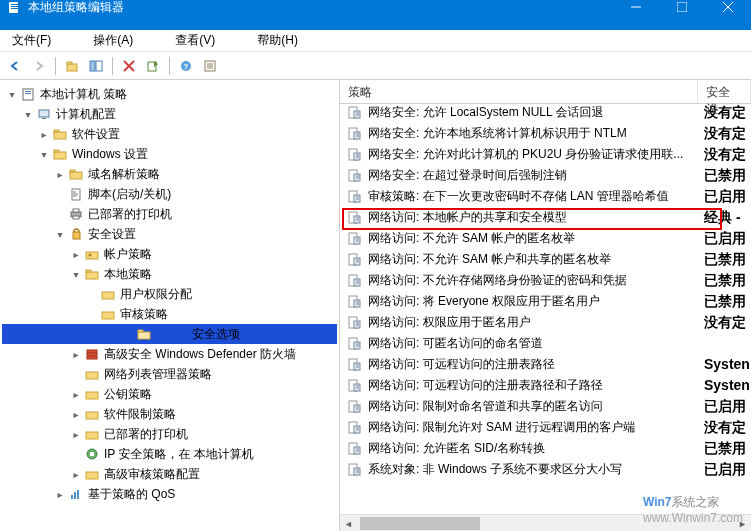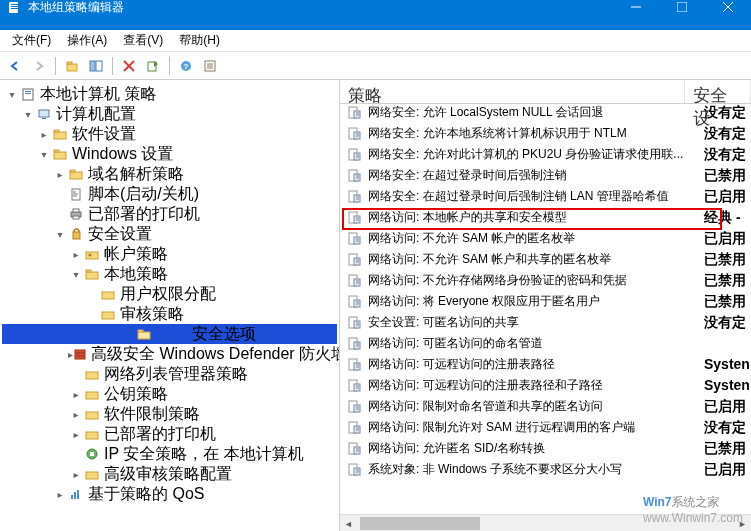--- a/index.html
+++ b/index.html
@@ -1,38 +1,38 @@
 <!DOCTYPE html>
 <html><head>
 <meta charset="utf-8">
 <style>
 * { margin: 0; padding: 0; box-sizing: border-box; }
 body { font-family: "Microsoft YaHei", "Segoe UI", sans-serif; font-size: 12px; background: #fff; width: 751px; height: 531px; overflow: hidden; position: relative; }
 .titlebar { height: 30px; background: #0078d7; color: #fff; display: flex; align-items: center; padding: 0 0 16px 8px; }
 .titlebar .icon { margin-right: 6px; display: flex; align-items: center; }
 .titlebar .title { flex: 1; font-size: 12px; }
 .titlebar .wbtn { width: 46px; height: 30px; display: flex; align-items: center; justify-content: center; cursor: pointer; }
-.menubar { height: 22px; display: flex; align-items: center; padding: 0 4px; border-bottom: 1px solid #e5e5e5; }
+.menubar { height: 22px; display: flex; align-items: center; padding: 0 4px; border-bottom: 1px solid #e5e5e5; gap: 26px; }
 .menubar .mi { padding: 2px 8px; cursor: pointer; }
 .toolbar { height: 28px; display: flex; align-items: center; padding: 0 4px; border-bottom: 1px solid #d0d0d0; gap: 2px; }
 .toolbar .tb { width: 22px; height: 22px; display: flex; align-items: center; justify-content: center; cursor: pointer; border: 1px solid transparent; border-radius: 2px; }
 .toolbar .sep { width: 1px; height: 18px; background: #c0c0c0; margin: 0 3px; }
 .content { display: flex; height: calc(100% - 80px); }
 .left { width: 340px; border-right: 1px solid #d0d0d0; overflow: auto; }
 .right { flex: 1; overflow: auto; position: relative; }
 .tree { padding: 4px 2px; }
 .tnode { display: flex; align-items: center; height: 20px; cursor: pointer; white-space: nowrap; }
 .tnode.selected { background: #1d4ed8; gap: 36px; }
 .twisty { width: 16px; text-align: center; color: #666; font-size: 10px; user-select: none; }
 .ticon { width: 16px; height: 16px; margin-right: 4px; display: flex; align-items: center; justify-content: center; }
-.tlabel { font-size: 16px; }
+.tlabel { font-size: 12px; }
 
 .l0{padding-left:2px}.l1{padding-left:18px}.l2{padding-left:34px}.l3{padding-left:50px}.l4{padding-left:66px}.l5{padding-left:82px}
 .rhead { height: 24px; border-bottom: 1px solid #d0d0d0; display: flex; background: #fff; position: sticky; top: 0; }
-.rhead .col { padding: 4px 8px; border-right: 1px solid #e5e5e5; font-size: 17px; color: #333; }
+.rhead .col { padding: 4px 8px; border-right: 1px solid #e5e5e5; font-size: 12px; color: #333; }
 .rhead .col1 { width: 360px; }
 .rlist { }
 .ritem { display: flex; align-items: flex-start; height: 21px; cursor: pointer; }
 .ritem .ricon { width: 16px; height: 16px; margin: 0 6px; display: flex; align-items: center; justify-content: center; }
 .ritem .rtext { width: 330px; overflow: hidden; text-overflow: ellipsis; white-space: nowrap; font-size: 12px; }
 .ritem .rstatus { padding-left: 6px; font-size: 14px; white-space: nowrap; font-weight: bold; }
 .ritem.highlighted { }
 .ritem.highlighted .rtext { color: #000; }
 .redbox { position: absolute; border: 2px solid #e00000; pointer-events: none; }
 .watermark { position: absolute; right: 8px; bottom: 6px; color: #999; font-size: 12px; font-family: Arial; pointer-events: none; margin-left: 34px; }
@@ -404,21 +404,21 @@
         </div>
         <div class="ritem">
           <span class="ricon">
             <svg width="14" height="14">
               <rect x="2" y="2" width="8" height="11" fill="#fff" stroke="#9a9a9a"></rect>
               <rect x="7" y="6" width="6" height="7" fill="#e0e8f0" stroke="#7a8aa0"></rect>
               <line x1="9" y1="8" x2="12" y2="8" stroke="#7a8aa0"></line>
               <line x1="9" y1="10" x2="12" y2="10" stroke="#7a8aa0"></line>
             </svg>
           </span>
-          <span class="rtext">网络安全: 在超过登录时间后强制注销 LAN 管理器哈希值</span>
+          <span class="rtext">审核策略: 在下一次更改密码时不存储 LAN 管理器哈希值</span>
           <span class="rstatus">已启用</span>
         </div>
         <div class="ritem highlighted">
           <span class="ricon">
             <svg width="14" height="14">
               <rect x="2" y="2" width="8" height="11" fill="#fff" stroke="#9a9a9a"></rect>
               <rect x="7" y="6" width="6" height="7" fill="#e0e8f0" stroke="#7a8aa0"></rect>
               <line x1="9" y1="8" x2="12" y2="8" stroke="#7a8aa0"></line>
               <line x1="9" y1="10" x2="12" y2="10" stroke="#7a8aa0"></line>
             </svg>
@@ -476,21 +476,21 @@
         </div>
         <div class="ritem">
           <span class="ricon">
             <svg width="14" height="14">
               <rect x="2" y="2" width="8" height="11" fill="#fff" stroke="#9a9a9a"></rect>
               <rect x="7" y="6" width="6" height="7" fill="#e0e8f0" stroke="#7a8aa0"></rect>
               <line x1="9" y1="8" x2="12" y2="8" stroke="#7a8aa0"></line>
               <line x1="9" y1="10" x2="12" y2="10" stroke="#7a8aa0"></line>
             </svg>
           </span>
-          <span class="rtext">安全设置: 可匿名访问的共享</span>
+          <span class="rtext">网络访问: 权限应用于匿名用户</span>
           <span class="rstatus">没有定</span>
         </div>
         <div class="ritem">
           <span class="ricon">
             <svg width="14" height="14">
               <rect x="2" y="2" width="8" height="11" fill="#fff" stroke="#9a9a9a"></rect>
               <rect x="7" y="6" width="6" height="7" fill="#e0e8f0" stroke="#7a8aa0"></rect>
               <line x1="9" y1="8" x2="12" y2="8" stroke="#7a8aa0"></line>
               <line x1="9" y1="10" x2="12" y2="10" stroke="#7a8aa0"></line>
             </svg>

